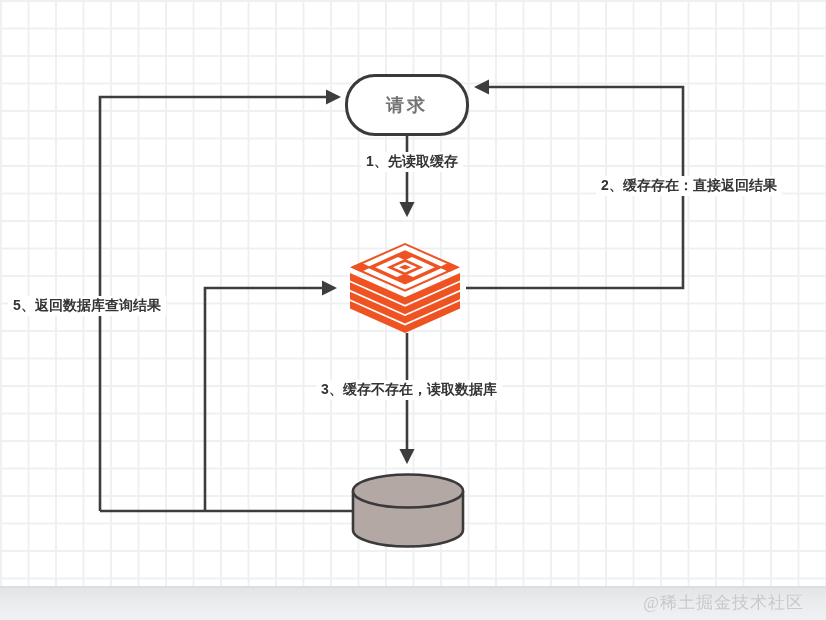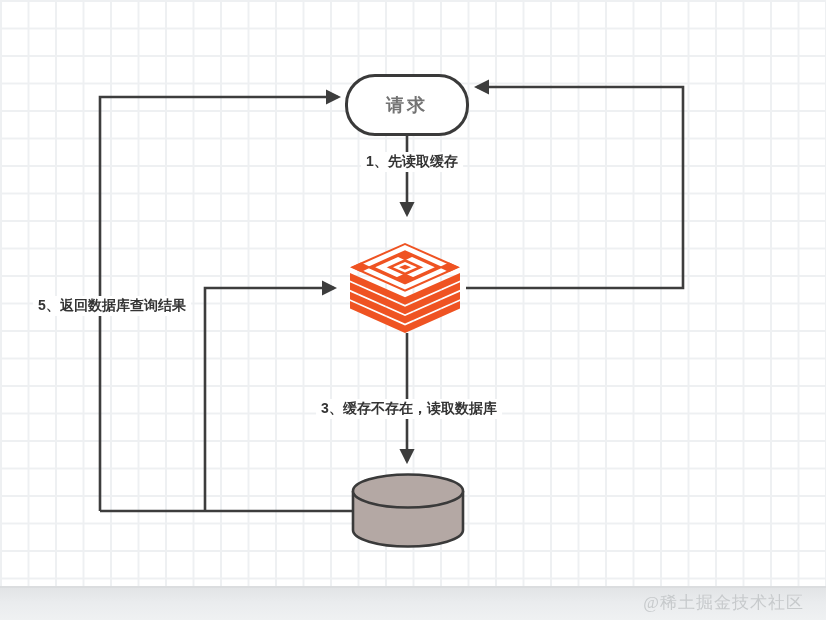--- a/index.html
+++ b/index.html
@@ -88,20 +88,21 @@
       <path d="M2,64 L57,90 L112,64 L112,72 L57,98 L2,72 Z"></path>
     </g>
   </svg>
 
   <svg class="icon-abs" style="left:351px;top:472px" width="114" height="78" viewBox="0 0 114 78" xmlns="http://www.w3.org/2000/svg">
     <path d="M2,19 L2,58 A55,16.5 0 0 0 112,58 L112,19" fill="#b4a8a4" stroke="#3a3a3a" stroke-width="2.6"></path>
     <ellipse cx="57" cy="19" rx="55" ry="16.5" fill="#b4a8a4" stroke="#3a3a3a" stroke-width="2.6"></ellipse>
   </svg>
 
   <div class="edge-label" style="left:412px;top:162px">1、先读取缓存</div>
-  <div class="edge-label" style="left:409px;top:409px">3、缓存不存在，读取数据库</div>
-  <div class="edge-label" style="left:112px;top:306px">5、返回数据库查询结果</div>
+  <div class="edge-label" style="left:689px;top:186px">2、缓存存在：直接返回结果</div>
+  <div class="edge-label" style="left:409px;top:390px">3、缓存不存在，读取数据库</div>
+  <div class="edge-label" style="left:87px;top:306px">5、返回数据库查询结果</div>
 
   <div class="footer-bar">
     <span class="watermark">@稀土掘金技术社区</span>
   </div>
 
 </div>
 
 </body></html>

